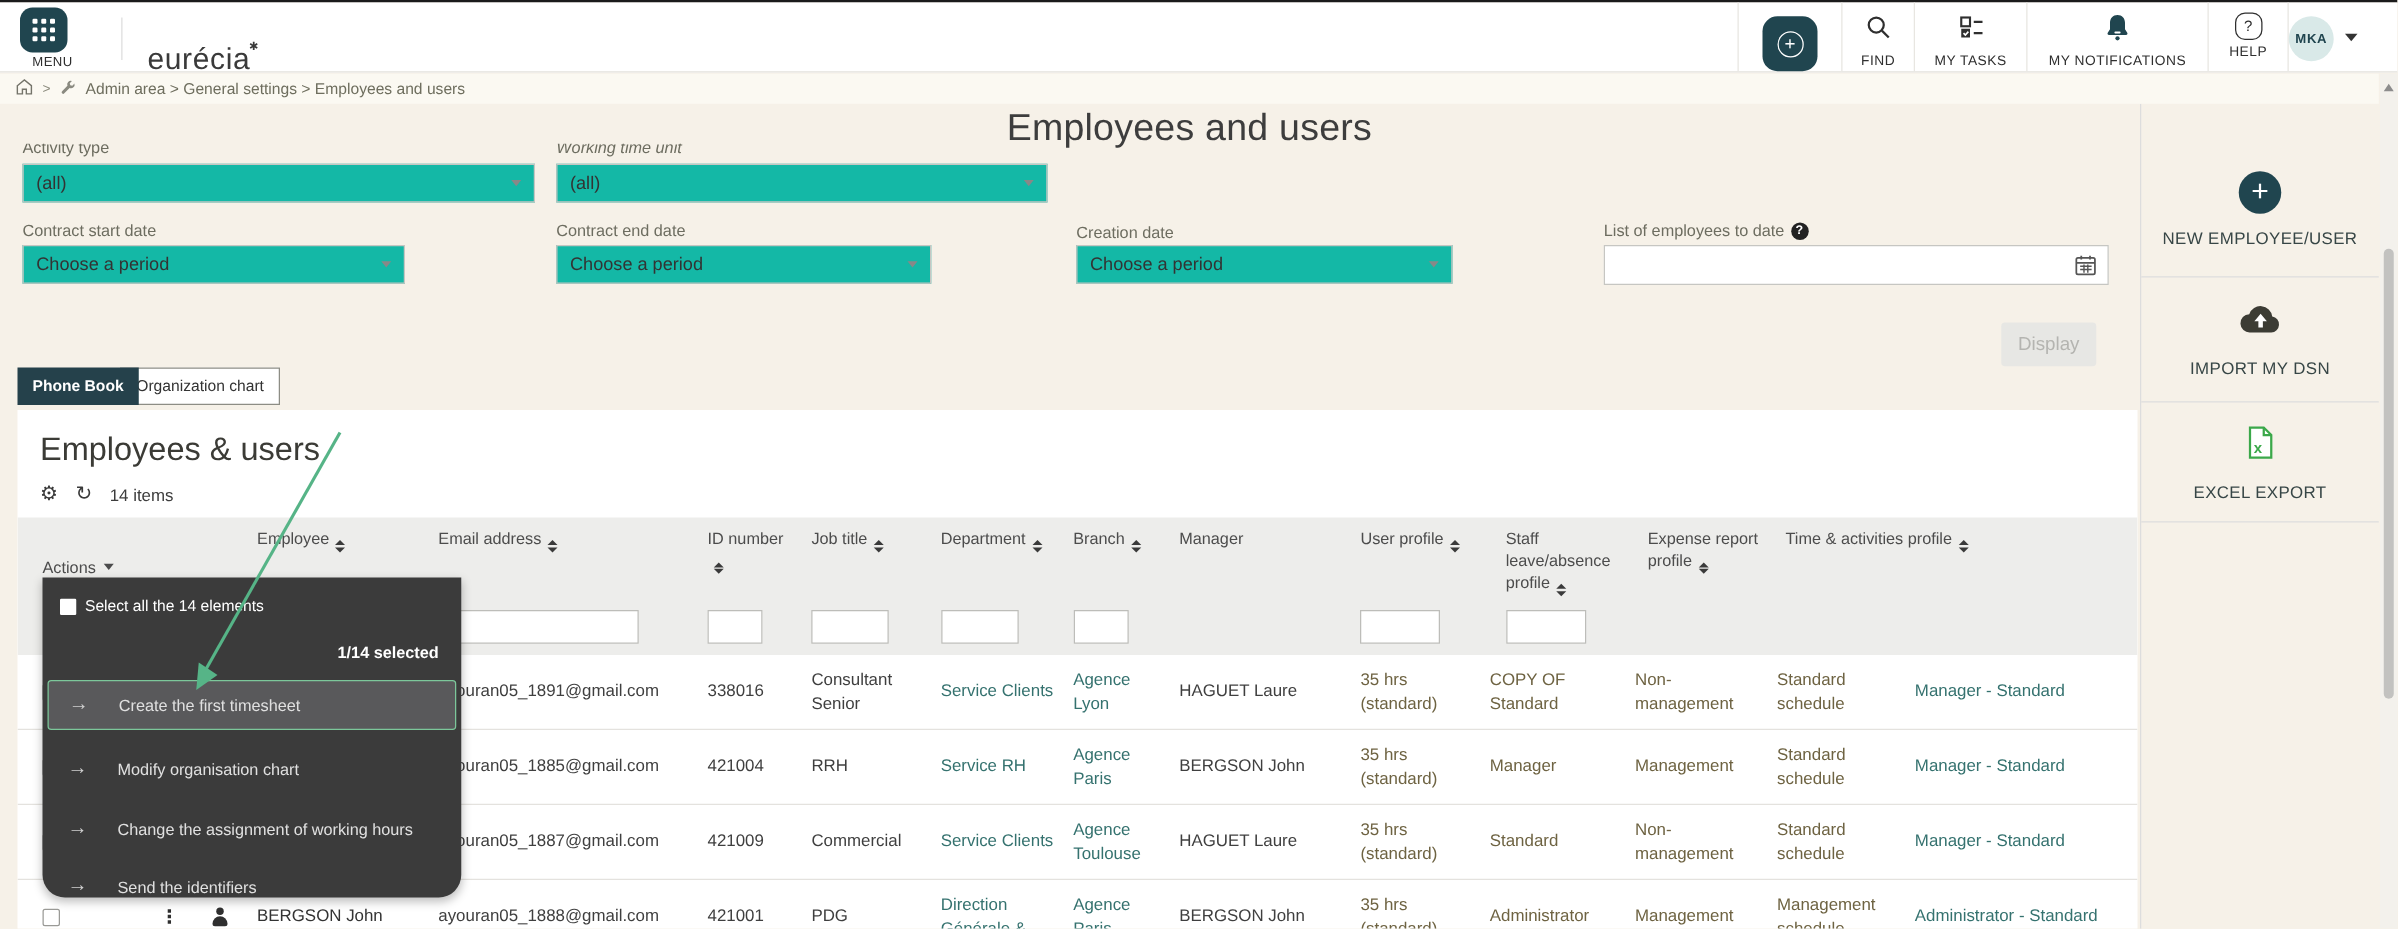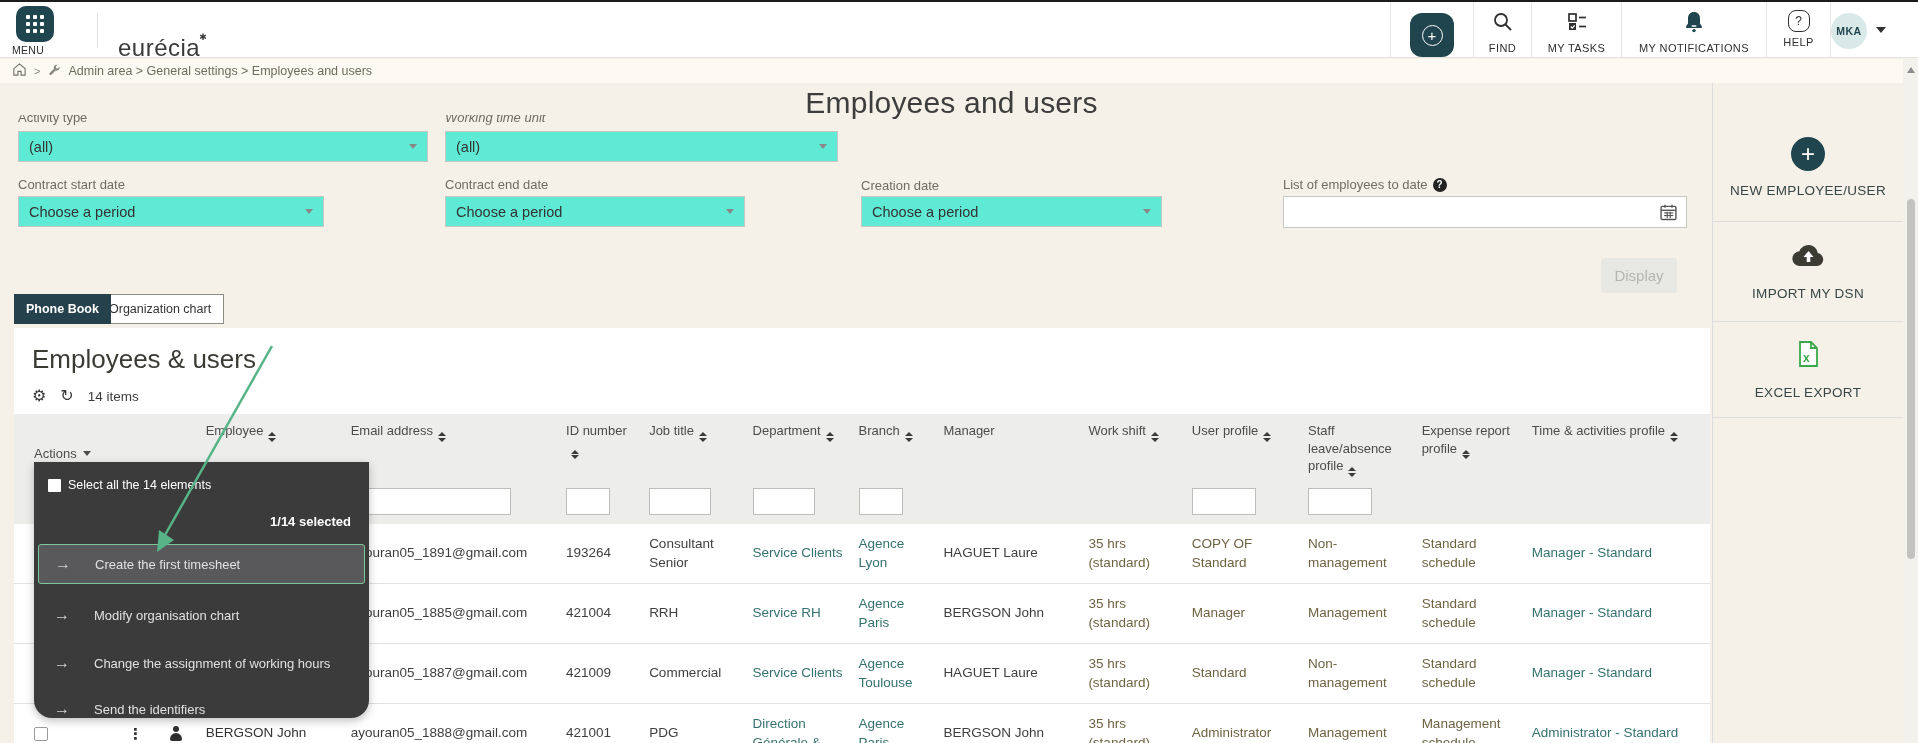--- a/index.html
+++ b/index.html
@@ -5,21 +5,21 @@
   * { margin:0; padding:0; box-sizing:border-box; }
   html,body { width:1918px; height:743px; overflow:hidden;
     font-family:"Liberation Sans","DejaVu Sans",sans-serif; background:#f6f1e8; position:relative; }
 
   
   #topstrip { position:absolute; left:0; top:0; width:1918px; height:2px; background:#1b1b1b; z-index:5;}
 
   
   #header { position:absolute; left:0; top:2px; width:1918px; height:56px; background:#fff;
     border-bottom:1px solid #e4e2dd; z-index:20; }
-  .menu-wrap { position:absolute; left:12px; top:3px; width:46px; text-align:left; cursor:pointer; }
+  .menu-wrap { position:absolute; left:12px; top:3px; width:46px; text-align:right; cursor:pointer; }
   .menu-btn { width:38px; height:36px; margin:1px auto 0; background:#20454f; border-radius:10px;
     display:grid; grid-template-columns:repeat(3,4px); grid-template-rows:repeat(3,4px); gap:3px;
     align-content:center; justify-content:center; }
   .menu-btn i { background:#fff; border-radius:1px; }
   .menu-label { font-size:10.5px; color:#2d2d2d; margin-top:2px; letter-spacing:.3px; }
   .hdr-divider { position:absolute; left:97px; top:12px; height:34px; width:1px; background:#ddd; }
   .logo { position:absolute; left:118px; top:32px; font-size:24px; color:#3a3a3a; letter-spacing:.5px; }
   .logo .star { font-size:9px; color:#3a3a3a; vertical-align:top; position:relative; top:-2px; left:-1px;}
 
   #hdr-right { position:absolute; right:0; top:0; height:55px; display:flex; align-items:stretch; }
@@ -46,21 +46,21 @@
   
   #page-title { position:absolute; left:0; top:86px; width:1903px; text-align:center;
     font-size:30px; color:#3d3d3d; letter-spacing:.2px; z-index:1; }
 
   
   .clip-label { position:absolute; height:12px; overflow:hidden; font-size:13px; color:#6d6d60; z-index:1;}
   .clip-label span { display:block; margin-top:-5px; }
   .flt-label { position:absolute; font-size:13px; color:#6d6d60; display:flex; gap:5px; align-items:center;}
   .qmark { width:14px; height:14px; background:#222; color:#fff; border-radius:50%; font-size:10px;
     font-weight:bold; display:inline-flex; align-items:center; justify-content:center; }
-  .sel { position:absolute; height:31px; background:#5eead4; border:1px solid #c6c6c2;
+  .sel { position:absolute; height:31px; background:#14b8a6; border:1px solid #c6c6c2;
     display:flex; align-items:center; padding:0 10px; font-size:14.5px; color:#333; cursor:pointer; }
   .sel .sc { position:absolute; right:10px; width:0; height:0; border-left:4.5px solid transparent;
     border-right:4.5px solid transparent; border-top:5.5px solid #888; }
   .dateinput { position:absolute; height:32px; background:#fff; border:1px solid #c6c6c2; cursor:text; }
   .dateinput svg { position:absolute; right:7px; top:5px; }
   #display-btn { position:absolute; left:1601px; top:258px; width:76px; height:35px; background:#e7e7e4;
     color:#b4b4b0; font-size:15px; border:none; border-radius:3px; }
 
   
   .tab { position:absolute; top:294px; height:30px; display:flex; align-items:center; padding:0 12px;
@@ -314,24 +314,20 @@
         </span><div class="filter-in" style="width: 62px;"></div></div>
       <div class="hcol" style="width: 6.25%;"><span>Department</span><span class="sort">
           <i class="up"></i>
           <i class="dn"></i>
         </span><div class="filter-in" style="width: 62px;"></div></div>
       <div class="hcol" style="width: 5%;"><span>Branch</span><span class="sort">
           <i class="up"></i>
           <i class="dn"></i>
         </span><div class="filter-in" style="width: 44px;"></div></div>
       <div class="hcol" style="width: 8.55%;"><span>Manager</span></div>
-      <div class="hcol" style="width: 6.1%;"><span>Work shift</span><span class="sort">
-          <i class="up"></i>
-          <i class="dn"></i>
-        </span></div>
       <div class="hcol" style="width: 6.85%;"><span>User profile</span><span class="sort">
           <i class="up"></i>
           <i class="dn"></i>
         </span><div class="filter-in" style="width: 64px;"></div></div>
       <div class="hcol" style="width: 6.7%;"><span>Staff leave/absence profile</span><span class="sort">
           <i class="up"></i>
           <i class="dn"></i>
         </span><div class="filter-in" style="width: 64px;"></div></div>
       <div class="hcol" style="width: 6.5%;"><span>Expense report profile</span><span class="sort">
           <i class="up"></i>
@@ -346,21 +342,21 @@
       <div class="trow">
         <div class="cbcell" style="width: 4.6%;">
           <span class="checkbox"></span>
         </div>
         <div class="iconcell" style="width: 6.7%;">
           <span class="kebab">⋮</span>
           <span class="person"></span>
         </div>
         <div class="cell c-name" style="width: 8.55%;"></div>
         <div class="cell c-dark" style="width: 12.7%;">ayouran05_1891@gmail.com</div>
-        <div class="cell c-dark" style="width: 4.9%;">193264</div>
+        <div class="cell c-dark" style="width: 4.9%;">338016</div>
         <div class="cell c-dark" style="width: 6.1%;">Consultant Senior</div>
         <div class="cell c-teal" style="width: 6.25%;">Service Clients</div>
         <div class="cell c-teal" style="width: 5%;">Agence Lyon</div>
         <div class="cell c-dark" style="width: 8.55%;">HAGUET Laure</div>
         <div class="cell c-olive" style="width: 6.1%;">35 hrs (standard)</div>
         <div class="cell c-olive" style="width: 6.85%;">COPY OF Standard</div>
         <div class="cell c-olive" style="width: 6.7%;">Non-management</div>
         <div class="cell c-olive" style="width: 6.5%;">Standard schedule</div>
         <div class="cell c-teal" style="width: 10.5%;">Manager - Standard</div>
       </div>

